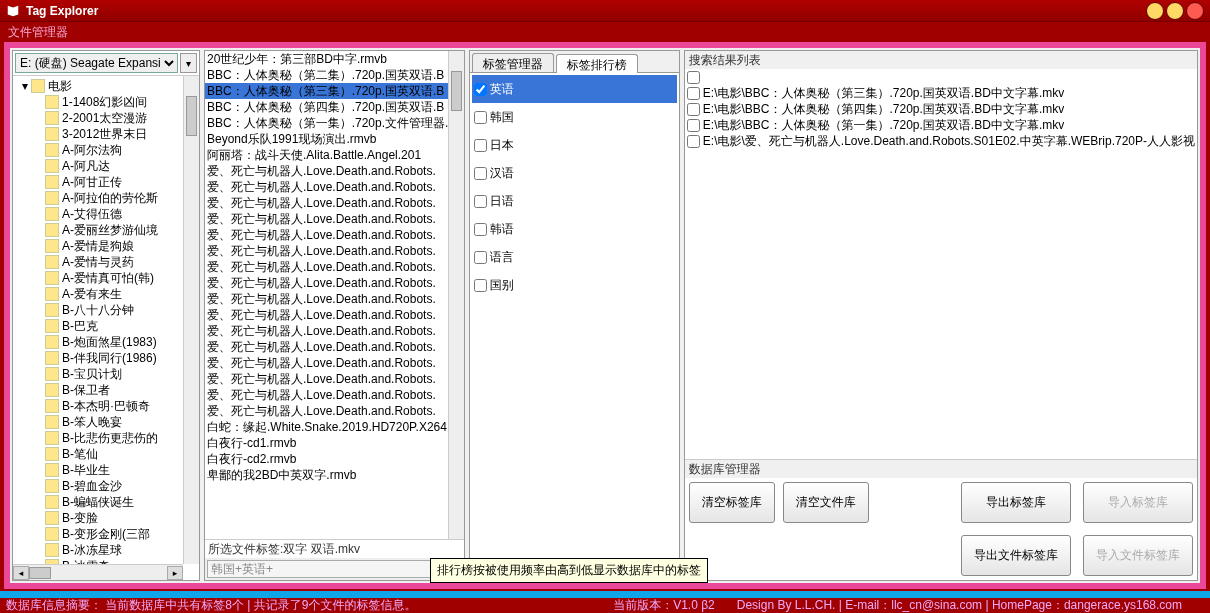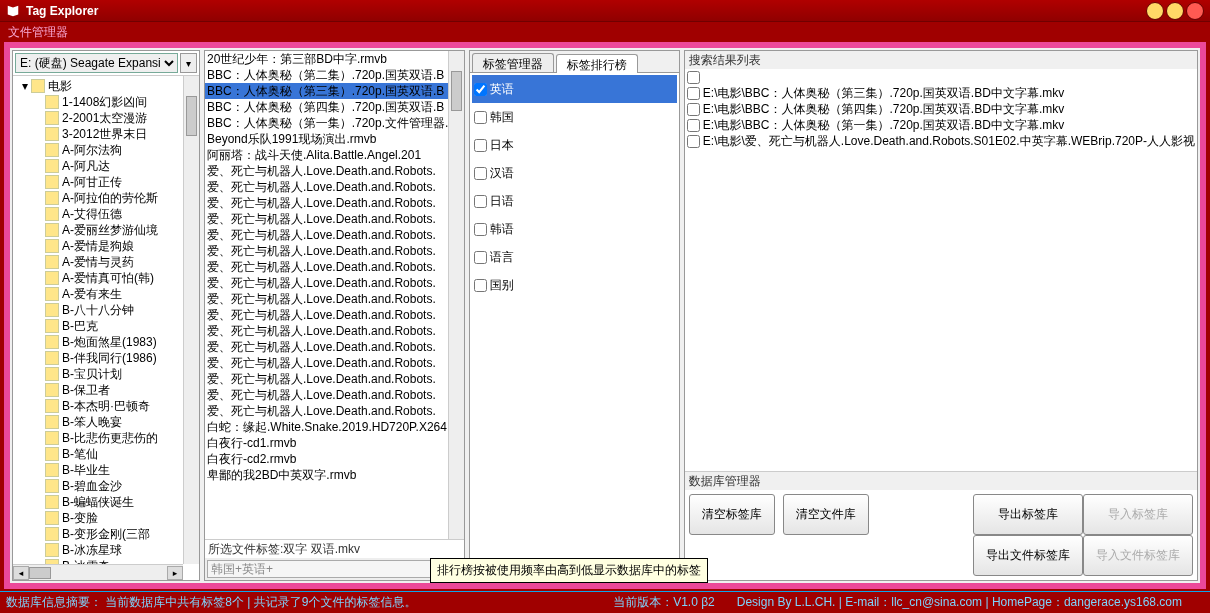--- a/index.html
+++ b/index.html
@@ -45,25 +45,25 @@
 .taglist{flex:1;overflow:auto;padding:2px}
 .tag-row{display:flex;align-items:center;height:28px;padding:0 2px}
 .tag-row input{margin-right:3px}
 .tag-row.selected{background:#3875d7;color:#fff}
 .grp-label{height:18px;line-height:18px;padding:0 4px;background:#f0f0f0;color:#333}
 .results{flex:1;overflow:hidden;border-bottom:1px solid #ccc}
 .res-line{display:flex;align-items:center;height:16px;white-space:nowrap;overflow:hidden;padding:0 2px}
 .res-line input{margin-right:3px}
 .dbmgr{padding:4px;display:flex;gap:10px;align-items:flex-start}
 .dbmgr-left{display:flex;gap:8px}
-.dbmgr-right{margin-left:auto;display:grid;grid-template-columns:auto auto;gap:0}
+.dbmgr-right{margin-left:auto;display:grid;grid-template-columns:auto auto;gap:12px}
 .btn{padding:11px 12px;border:1px solid #888;background:linear-gradient(#fff,#e5e5e5);border-radius:3px;font-size:12px;cursor:pointer}
 .btn.disabled{color:#aaa}
 .tooltip{position:absolute;bottom:30px;left:430px;background:#ffffe1;border:1px solid #000;padding:3px 6px;font-size:12px;z-index:100}
-.statusbar{position:absolute;bottom:0;left:0;right:0;height:22px;background:#a00000;color:#7dd3fc;display:flex;align-items:center;padding:0 6px;font-size:12px;border-top:1px solid #0ea5e9}
+.statusbar{position:absolute;bottom:0;left:0;right:0;height:22px;background:#a00000;color:#f0abfc;display:flex;align-items:center;padding:0 6px;font-size:12px;border-top:7px solid #0ea5e9}
 .statusbar .seg{margin-right:22px;white-space:nowrap}
 .sb-v{position:absolute;right:0;top:0;bottom:0;width:16px;background:#eee;border-left:1px solid #ccc}
 .sb-thumb-v{position:absolute;left:2px;right:2px;height:40px;top:20px;background:#ccc;border:1px solid #999}
 </style>
 </head>
 <body>
 
 <div class="titlebar">
   <svg class="icon" viewBox="0 0 16 16">
       <path fill="#fff" d="M2 2l6 2 6-2v10l-6 2-6-2z"></path>

